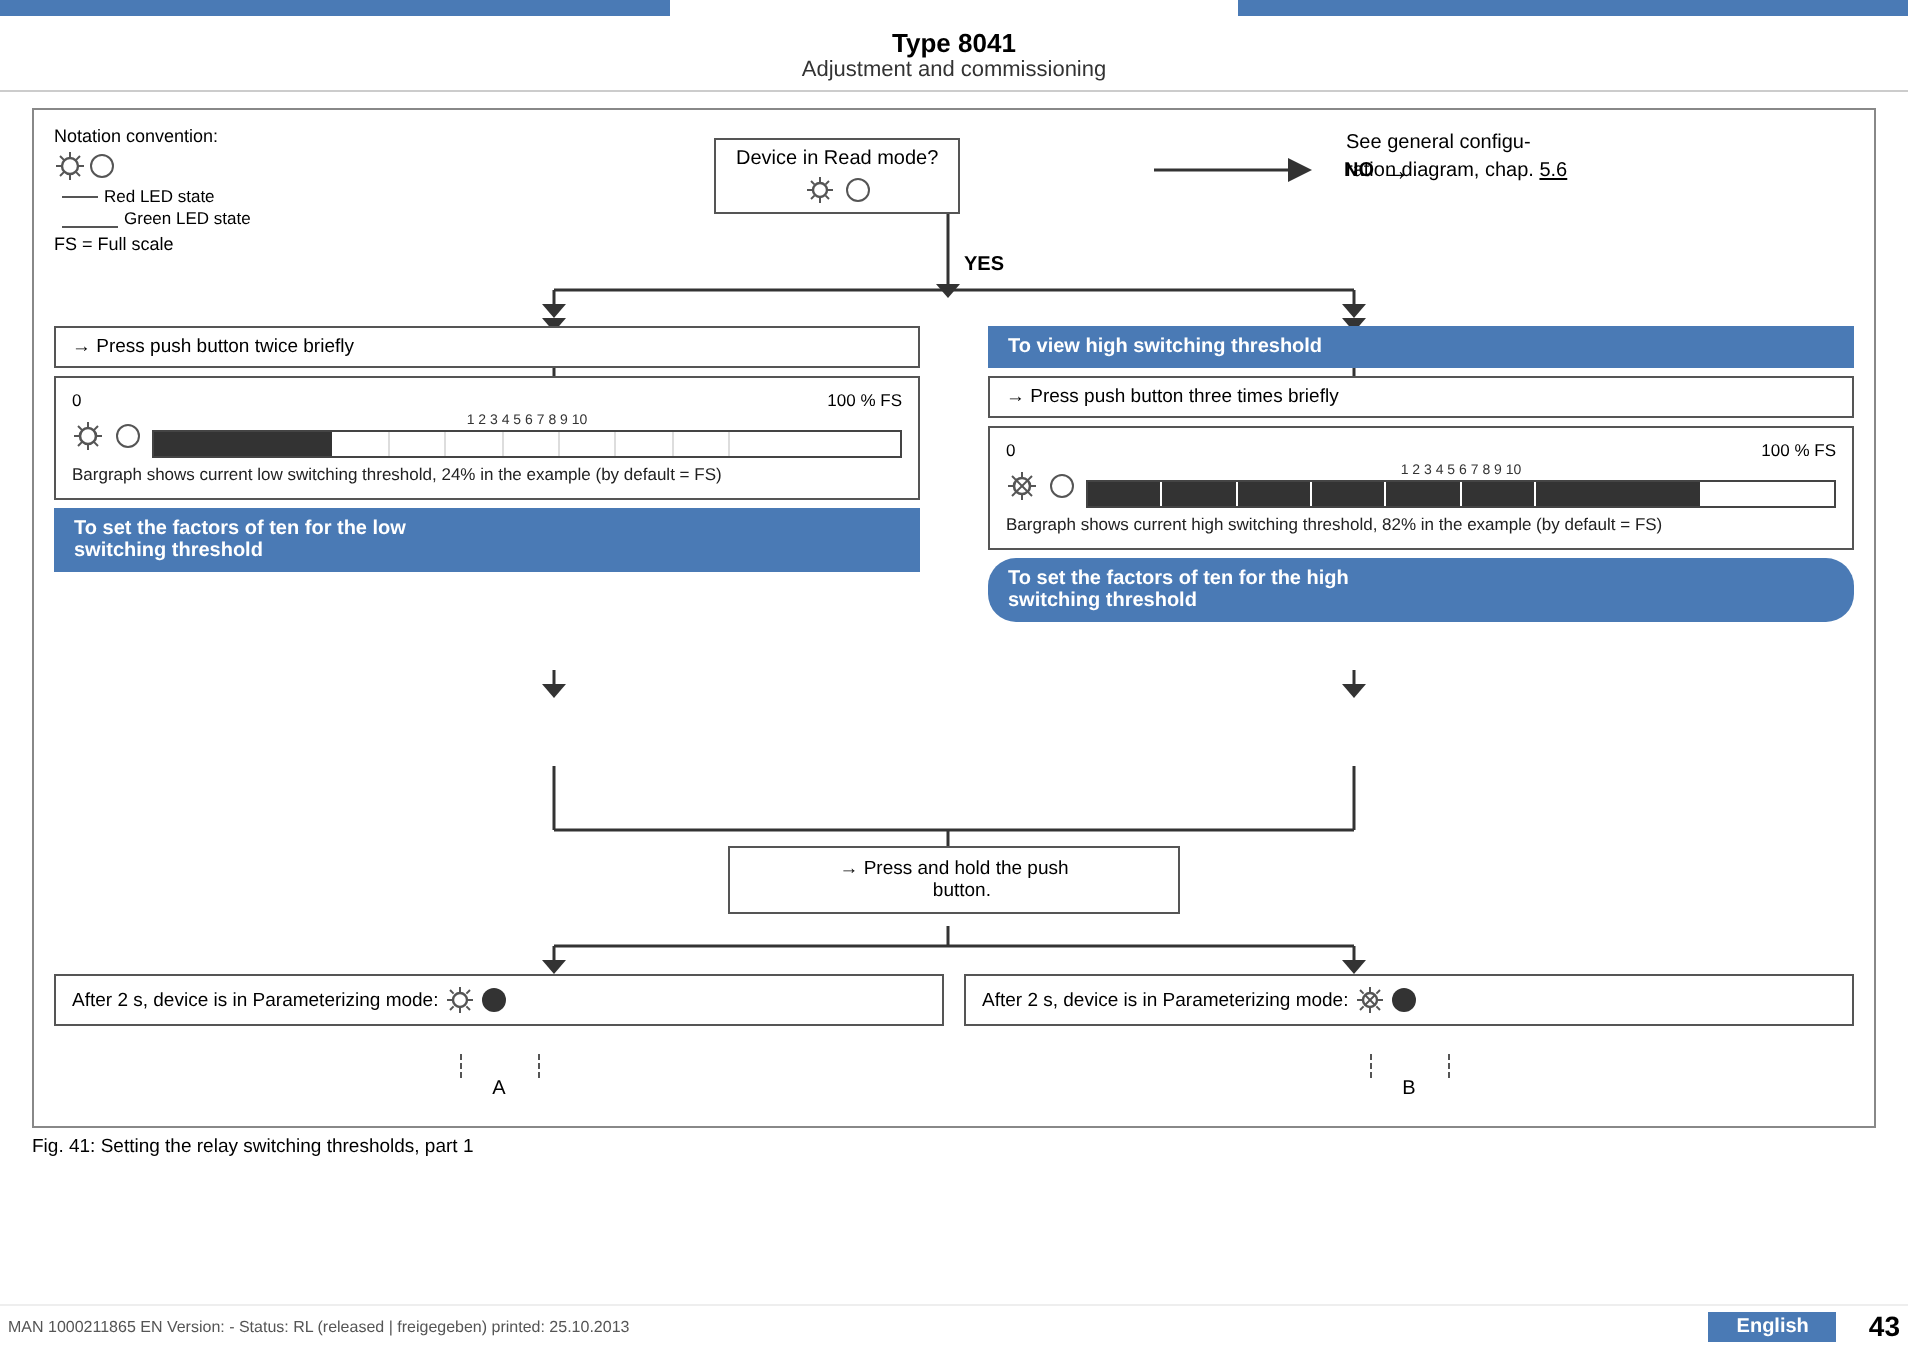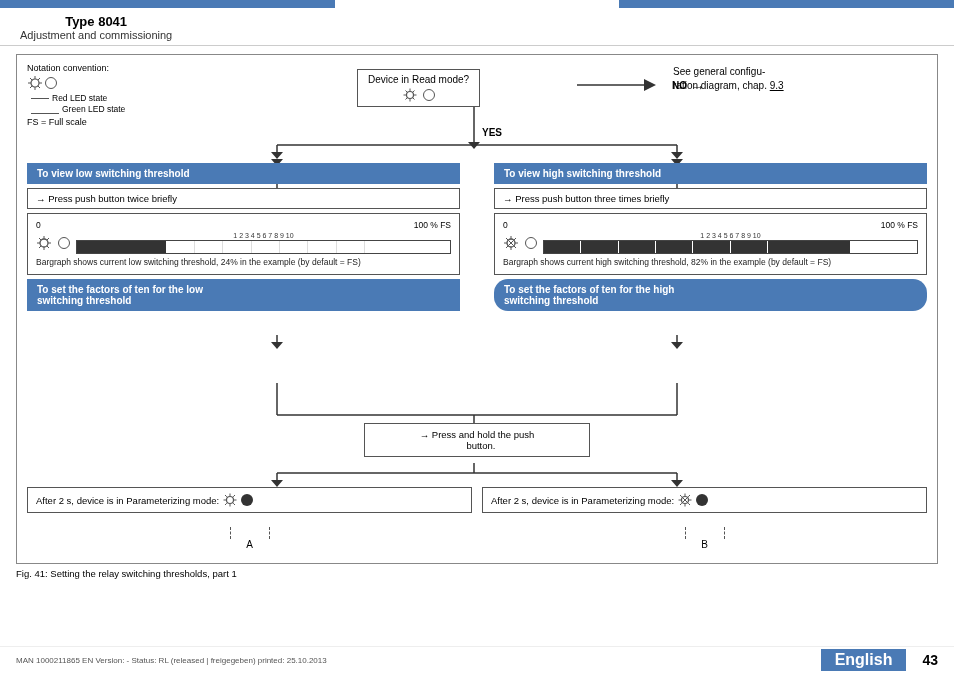--- a/index.html
+++ b/index.html
@@ -20,20 +20,21 @@
     }
 
     
     .header {
       display: flex;
       align-items: center;
       justify-content: space-between;
       padding: 6px 20px 4px 20px;
       border-bottom: 1px solid #ccc;
       background: #fff;
+      flex-direction: column;
     }
     .header-left {
       display: flex;
       flex-direction: column;
     }
     .header-title {
       font-size: 13px;
       font-weight: bold;
       text-align: center;
     }
@@ -342,32 +343,29 @@
         </div>
       </div>
 
       <div class="no-box">
         <span class="no-label">NO</span>
         <span style="font-size:14px;">→</span>
       </div>
 
       <div class="config-box">
         <div>See general configu-</div>
-        <div>ration diagram, chap. <u>9.3</u></div>
+        <div>ration diagram, chap. <u>5.6</u></div>
       </div>
 
       <div class="yes-label">YES</div>
 
       <div style="position:absolute; top:108px; left:10px; right:10px; display:flex; gap:10px;">
 
         <div style="flex:1; display:flex; flex-direction:column; align-items:center;">
 
-          <div style="background:#4a7ab5; color:white; padding:5px 10px; font-size:10px; font-weight:bold; width:100%; margin-bottom:4px; text-align:left;">
-            <span>To view low switching threshold</span>
-          </div>
 
           <div class="instr-box">
             <span>→ Press push button twice briefly</span>
           </div>
 
           <div class="bargraph-box">
             <div class="bargraph-scale">
               <span>0</span>
               <span>100 % FS</span>
             </div>
@@ -535,21 +533,21 @@
         </div>
       </div>
 
     </div>
 
     <div style="margin-top:4px; font-size:9.5px; ">
       <span>Fig. 41:  Setting the relay switching thresholds, part 1</span>
     </div>
   </div>
 
-  <div style="border-top:1px solid #eee; padding:2px 16px; display:flex; justify-content:space-between; align-items:center;">
+  <div style="border-top:1px solid #eee; padding:2px 4px; display:flex; justify-content:space-between; align-items:center;">
     <span style="font-size:8px; color:#555;">MAN  1000211865  EN  Version: - Status: RL (released | freigegeben)  printed: 25.10.2013</span>
     <div style="display:flex; align-items:center; gap:16px;">
-      <div style="background:#4a7ab5; color:white; padding:2px 14px; font-size:16px; font-weight:bold;">English</div>
+      <div style="background:#4a7ab5; color:white; padding:2px 14px; font-size:10px; font-weight:bold;">English</div>
       <span style="font-size:14px; font-weight:bold;">43</span>
     </div>
   </div>
 
 </div>
 
 </body></html>

